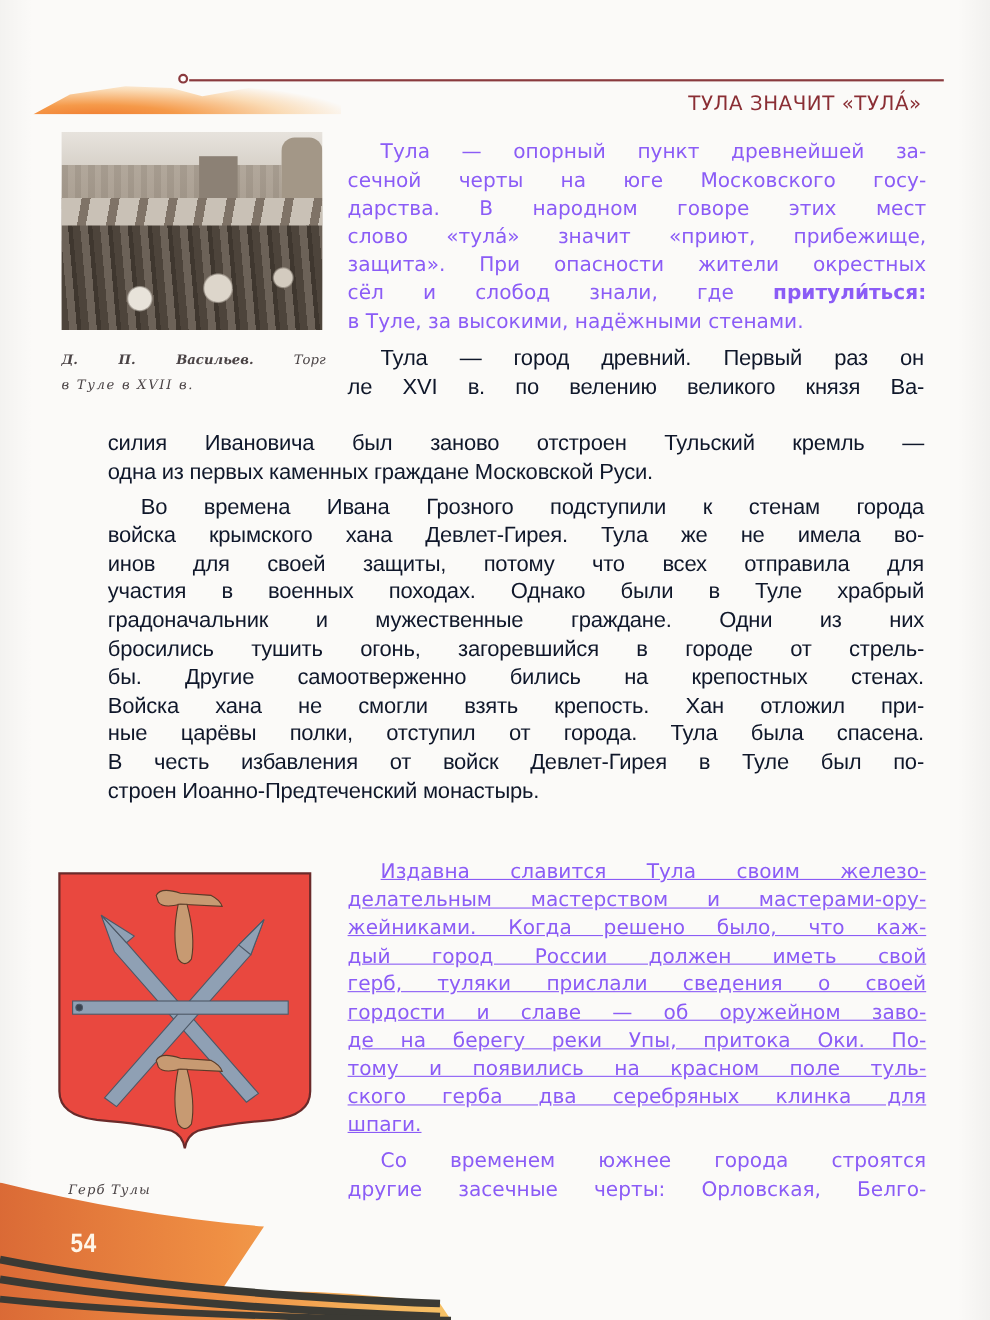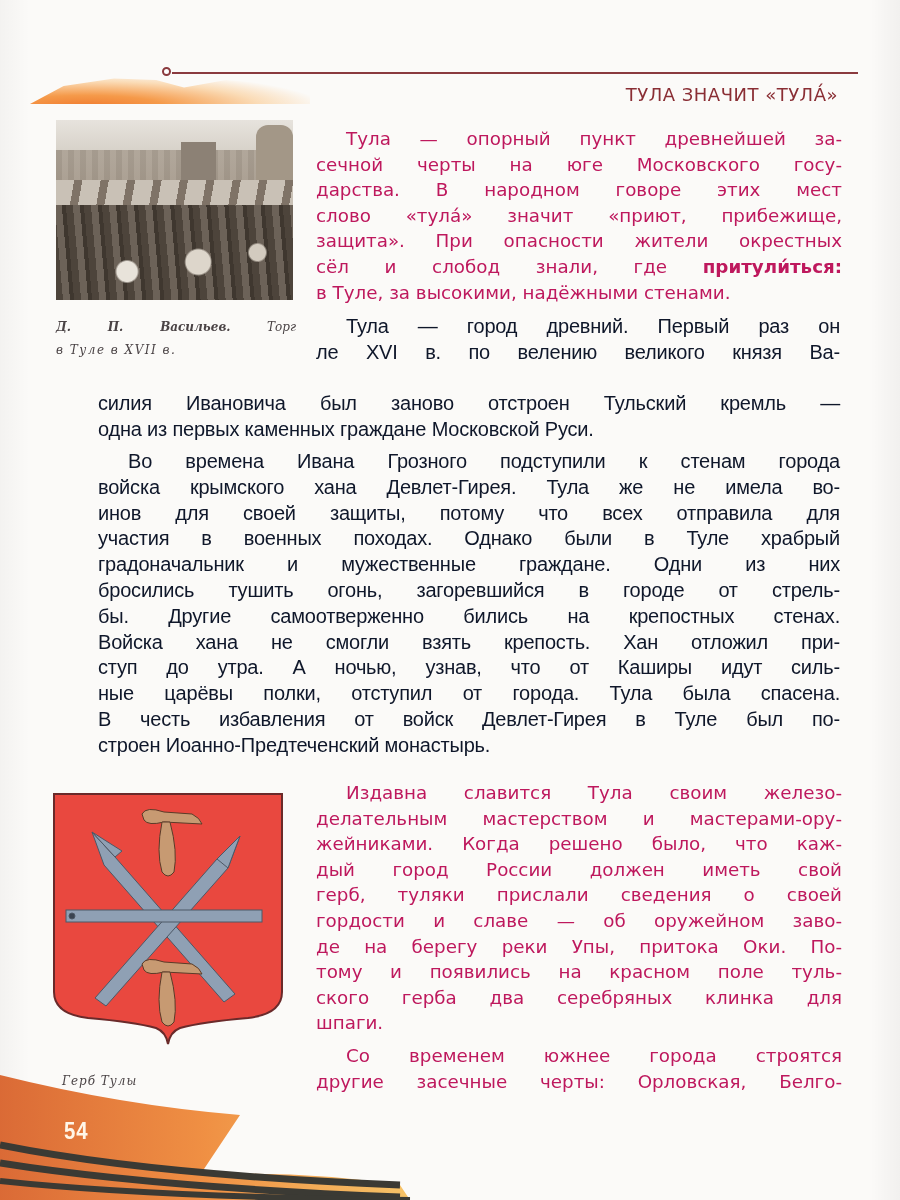--- a/index.html
+++ b/index.html
@@ -67,21 +67,21 @@
   }
   .caption {
     position: absolute; font-family: "DejaVu Serif", serif; font-style: italic;
     font-size: 12px; color: #4a4345; line-height: 23px;
   }
   .caption b { font-weight: bold; }
 
   
   .txt {
     position: absolute; font-family: "DejaVu Sans", sans-serif;
-    font-size: 18.3px; line-height: 25.6px; color: #be185d;
+    font-size: 18.3px; line-height: 25.6px; color: #8b5cf6;
     text-align: justify; text-align-last: justify;
   }
   .txt .ln { display: block; height: 25.6px; white-space: nowrap; overflow: visible; }
   .txt .ln.last { text-align-last: left; }
   .txt .ln.indent { padding-left: 30px; }
   .txt .bold { font-weight: bold; }
 
   .txt-cond {
     position: absolute; font-family: "Liberation Sans", sans-serif;
     font-size: 20px; line-height: 25.8px; color: #0f172a;
@@ -150,21 +150,20 @@
 
 <div class="txt-cond" style="left:98px; top:449px; width:742px;">
   <span class="ln indent">Во времена Ивана Грозного подступили к стенам города</span>
   <span class="ln">войска крымского хана Девлет-Гирея. Тула же не имела во-</span>
   <span class="ln">инов для своей защиты, потому что всех отправила для</span>
   <span class="ln">участия в военных походах. Однако были в Туле храбрый</span>
   <span class="ln">градоначальник и мужественные граждане. Одни из них</span>
   <span class="ln">бросились тушить огонь, загоревшийся в городе от стрель-</span>
   <span class="ln">бы. Другие самоотверженно бились на крепостных стенах.</span>
   <span class="ln">Войска хана не смогли взять крепость. Хан отложил при-</span>
-  <span class="ln">ступ до утра. А ночью, узнав, что от Каширы идут силь-</span>
   <span class="ln">ные царёвы полки, отступил от города. Тула была спасена.</span>
   <span class="ln">В честь избавления от войск Девлет-Гирея в Туле был по-</span>
   <span class="ln last">строен Иоанно-Предтеченский монастырь.</span>
 </div>
 
 <svg class="coat" viewBox="0 0 232 254">
   <path d="M2 2 H230 V200 Q230 222 196 226 Q150 230 128 236 Q118 240 116 252 Q114 240 104 236 Q82 230 36 226 Q2 222 2 200 Z" fill="#e9483f" stroke="#6a2a2a" stroke-width="2"></path>
 
   <g stroke="#4d5866" stroke-width="1">
     <polygon points="40,40 63,65 183,202 172,210 52,73" fill="#8fa0b4"></polygon>
@@ -179,21 +178,21 @@
     <path d="M90 22 Q94 14 112 20 L140 22 Q148 26 150 32 L112 30 Q96 34 92 28 Z"></path>
     <path d="M110 30 Q104 60 110 80 Q116 88 122 80 Q126 60 118 30 Z"></path>
   </g>
   <g fill="#c79a72" stroke="#5a3b28" stroke-width="1">
     <path d="M90 172 Q94 164 112 170 L140 172 Q148 176 150 182 L112 180 Q96 184 92 178 Z"></path>
     <path d="M110 180 Q104 210 110 230 Q116 238 122 230 Q126 210 118 180 Z"></path>
   </g>
 </svg>
 <div class="caption" style="left:62px; top:1070px; letter-spacing:1px;">Герб Тулы</div>
 
-<div class="txt" style="left:316px; top:780px; width:526px;">
+<div class="txt" style="left:316px; top:780px; width:526px;text-decoration:underline;">
   <span class="ln indent">Издавна славится Тула своим железо-</span>
   <span class="ln">делательным мастерством и мастерами-ору-</span>
   <span class="ln">жейниками. Когда решено было, что каж-</span>
   <span class="ln">дый город России должен иметь свой</span>
   <span class="ln">герб, туляки прислали сведения о своей</span>
   <span class="ln">гордости и славе — об оружейном заво-</span>
   <span class="ln">де на берегу реки Упы, притока Оки. По-</span>
   <span class="ln">тому и появились на красном поле туль-</span>
   <span class="ln">ского герба два серебряных клинка для</span>
   <span class="ln last">шпаги.</span>

